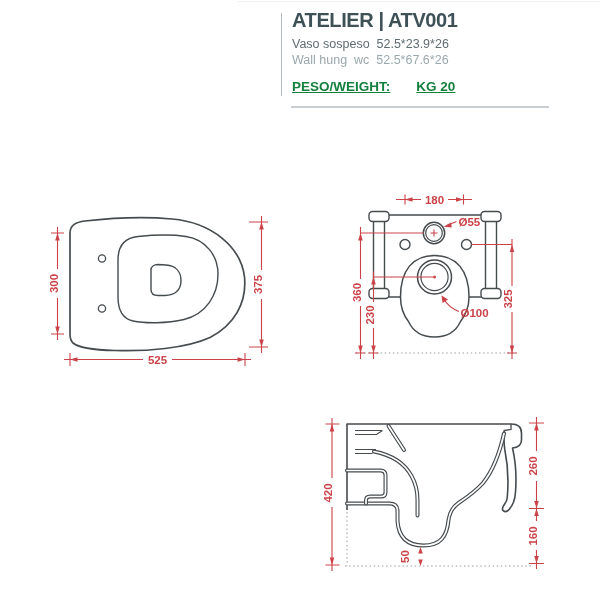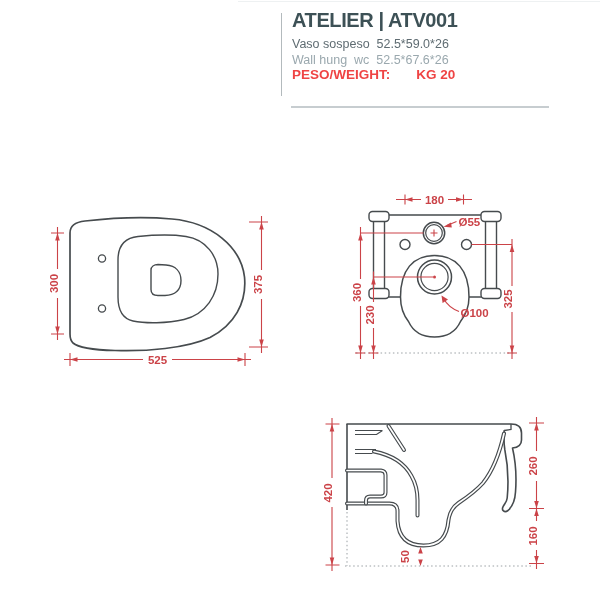--- a/index.html
+++ b/index.html
@@ -4,21 +4,21 @@
 <style>
   html,body{margin:0;padding:0;width:600px;height:600px;background:#ffffff;overflow:hidden;
     font-family:"Liberation Sans","DejaVu Sans",sans-serif;}
   .page{position:relative;width:528px;height:600px;background:#fff;}
   .top-edge{position:absolute;left:238px;top:1px;width:362px;height:1px;background:#eef1f2;}
   .hdr-divider{position:absolute;left:281px;top:13px;width:1px;height:83px;background:#b3babd;}
   .hdr{position:absolute;left:292px;top:9px;width:300px;}
   .hdr-title{font-size:20px;font-weight:bold;letter-spacing:-0.4px;color:#3d5156;line-height:1.1;}
   .hdr-sub-it{margin-top:6px;font-size:12.5px;color:#5f6c72;white-space:pre;}
   .hdr-sub-en{margin-top:2px;font-size:12.5px;color:#9aa8ae;white-space:pre;}
-  .hdr-weight{font-size:13.5px;font-weight:bold;color:#ef4444;}
+  .hdr-weight{margin-top:12px;font-size:13.5px;font-weight:bold;color:#15803d;text-decoration:underline;}
   .hdr-weight .val{margin-left:26px;}
   .hdr-rule{position:absolute;left:291px;top:106px;width:258px;height:2px;background:#c7cdd0;}
   svg text.dim{font-family:"Liberation Sans","DejaVu Sans",sans-serif;font-size:11.5px;font-weight:bold;fill:#cb4348;}
   svg .ink{stroke:#464b4e;fill:none;}
   svg .inkf{stroke:#464b4e;fill:#ffffff;}
   svg .red{stroke:#cb4348;fill:none;stroke-width:1.1;}
   svg .redf{fill:#cb4348;stroke:none;}
   svg .dot{stroke:#9aa0a4;fill:none;stroke-width:1;stroke-dasharray:1.5 2.6;}
   svg .dbl{stroke:#464b4e;fill:none;stroke-width:4;stroke-linecap:round;stroke-linejoin:round;}
   svg .dblw{stroke:#ffffff;fill:none;stroke-width:1.7;stroke-linecap:round;stroke-linejoin:round;}
@@ -26,21 +26,21 @@
 </head>
 <body>
 
 <div class="page">
 
   <div class="top-edge"></div>
   <div class="hdr-divider"></div>
 
   <div class="hdr">
     <div class="hdr-title">ATELIER | ATV001</div>
-    <div class="hdr-sub-it">Vaso sospeso  52.5*59.0*26</div>
+    <div class="hdr-sub-it">Vaso sospeso  52.5*23.9*26</div>
     <div class="hdr-sub-en">Wall hung  wc  52.5*67.6*26</div>
     <div class="hdr-weight"><span>PESO/WEIGHT:</span><span class="val">KG 20</span></div>
   </div>
   <div class="hdr-rule"></div>
 
   <svg width="600" height="600" viewBox="0 0 600 600" style="position:absolute;left:0;top:0;">
 
     <g>
 
       <path class="inkf" stroke-width="1.7" d="M 70,233 C 70,226 75,222 85,221 C 115,217.6 150,217 172,219 C 212,222.5 241,247 244.5,277

